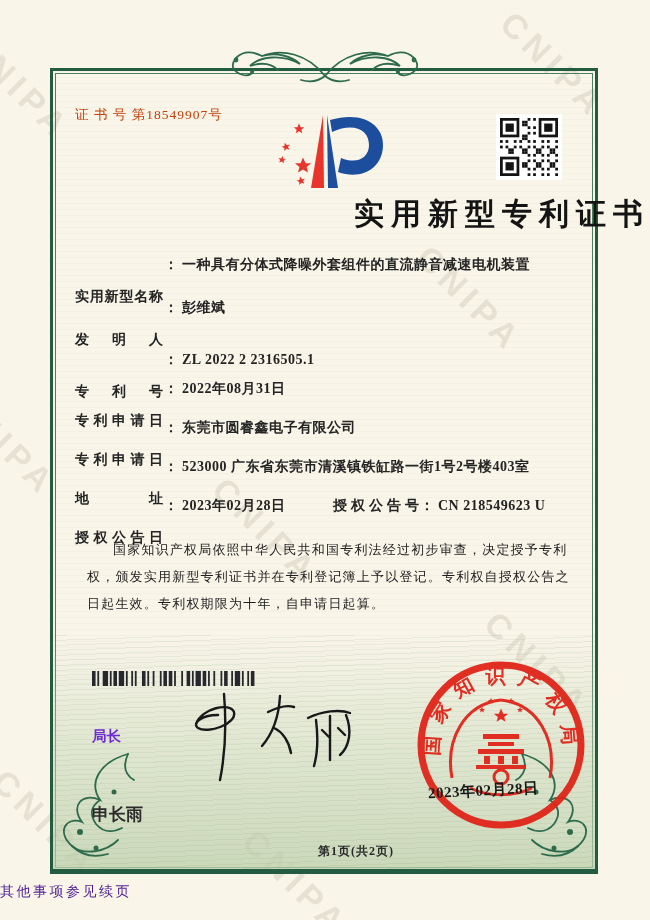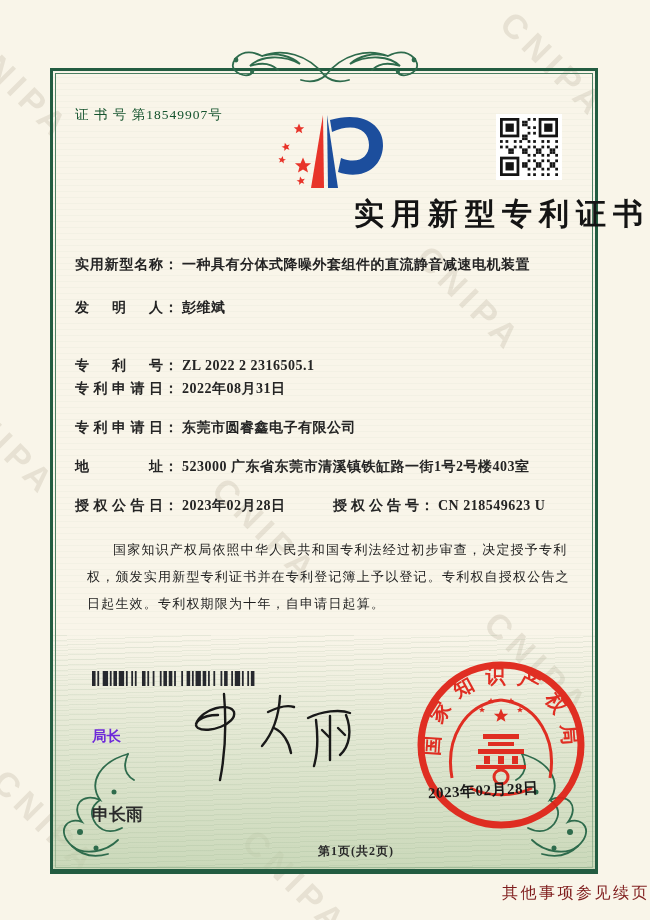--- a/index.html
+++ b/index.html
@@ -32,31 +32,31 @@
     position:absolute;left:0;right:0;bottom:0;height:235px;
     background:
       repeating-linear-gradient(178deg, rgba(105,145,105,0.10) 0 1px, transparent 1px 5px),
       linear-gradient(180deg, rgba(201,216,186,0) 0%, rgba(198,214,182,0.45) 45%, rgba(187,207,170,0.75) 100%);
   }
   
   .orn{position:absolute;z-index:4;pointer-events:none;}
   .orn path, .orn circle{stroke:#2e6b4c;fill:none;stroke-width:1.8;stroke-linecap:round;}
   .orn .fl{fill:#2e6b4c;stroke:none;}
   
-  .cert-no{position:absolute;left:75px;top:106px;z-index:5;font-size:13.5px;letter-spacing:1px;color:#14532d;}
+  .cert-no{position:absolute;left:75px;top:106px;z-index:5;font-size:13.5px;letter-spacing:1px;color:#c2410c;}
   .logo{position:absolute;left:266px;top:108px;z-index:5;}
   .qr{position:absolute;left:496px;top:114px;z-index:5;background:#fff;padding:4px;}
   .title{
     position:absolute;left:0;right:0;top:194px;z-index:5;text-align:right;
     font-size:30px;font-weight:700;letter-spacing:7px;color:#141414;
   }
   
   .fields{position:absolute;left:75px;top:256px;width:516px;z-index:5;font-size:14px;font-weight:600;color:#242424;}
   .frow{position:absolute;left:0;right:0;white-space:nowrap;}
-  .flabel{display:inline-block;width:88px;text-align:justify;text-align-last:justify;vertical-align:top;}
+  .flabel{display:inline-block;width:88px;text-align:justify;text-align-last:justify;vertical-align:top;margin-top:32px;}
   .flabel2{display:inline-block;width:86px;text-align:justify;text-align-last:justify;vertical-align:top;margin-left:44px;}
   .fcolon{display:inline-block;margin:0 4px 0 1px;}
   .fvalue{letter-spacing:0.5px;}
   
   .paras{position:absolute;left:75px;top:524px;width:517px;z-index:5;
     font-size:13px;line-height:27px;letter-spacing:1.2px;color:#1e1e1e;}
   .paras p{margin:12px;text-indent:2em;}
   
   .barcode{position:absolute;left:92px;top:671px;z-index:5;}
   .signer-title{position:absolute;left:92px;top:727px;z-index:5;font-family:Liberation Mono, monospace;font-size:14.5px;font-weight:600;color:#6d28d9;}
@@ -65,21 +65,21 @@
   .signature path{stroke:#191919;stroke-width:2.4;fill:none;stroke-linecap:round;stroke-linejoin:round;}
   
   .seal{position:absolute;left:412px;top:656px;z-index:6;opacity:0.94;}
   .seal-date{
     position:absolute;left:428px;top:780px;width:160px;z-index:7;
     font-size:15px;font-weight:600;color:#181818;letter-spacing:0.5px;
     transform:rotate(-3deg);
   }
   
   .page-no{position:absolute;left:50px;width:612px;top:843px;z-index:5;text-align:center;font-size:12px;font-weight:600;color:#2a2a2a;letter-spacing:1px;}
-  .foot-note{position:absolute;left:0;right:0;top:883px;z-index:5;text-align:right;font-size:16px;letter-spacing:2.5px;color:#7f1d1d;}
+  .foot-note{position:absolute;left:0;right:0;top:883px;z-index:5;text-align:left;font-size:14px;letter-spacing:2.5px;color:#4c1d95;}
 </style>
 </head>
 <body>
 
 <span class="wm" style="left:-16px;top:26px">CNIPA</span>
 <span class="wm" style="left:520px;top:4px">CNIPA</span>
 <span class="wm" style="left:436px;top:238px">CNIPA</span>
 <span class="wm" style="left:-30px;top:382px">CNIPA</span>
 <span class="wm" style="left:232px;top:470px">CNIPA</span>
 <span class="wm" style="left:12px;top:762px">CNIPA</span>
@@ -246,21 +246,21 @@
 
 <div class="title">实用新型专利证书</div>
 
 <div class="fields">
   <div class="frow" style="top:0px">
     <span class="flabel">实用新型名称</span><span class="fcolon">：</span><span class="fvalue">一种具有分体式降噪外套组件的直流静音减速电机装置</span>
   </div>
   <div class="frow" style="top:43px">
     <span class="flabel">发明人</span><span class="fcolon">：</span><span class="fvalue">彭维斌</span>
   </div>
-  <div class="frow" style="top:101px">
+  <div class="frow" style="top:95px">
     <span class="flabel">专利号</span><span class="fcolon">：</span><span class="fvalue">ZL 2022 2 2316505.1</span>
   </div>
   <div class="frow" style="top:124px">
     <span class="flabel">专利申请日</span><span class="fcolon">：</span><span class="fvalue">2022年08月31日</span>
   </div>
   <div class="frow" style="top:163px">
     <span class="flabel">专利申请日</span><span class="fcolon">：</span><span class="fvalue">东莞市圆睿鑫电子有限公司</span>
   </div>
   <div class="frow" style="top:202px">
     <span class="flabel">地址</span><span class="fcolon">：</span><span class="fvalue">523000 广东省东莞市清溪镇铁缸路一街1号2号楼403室</span>

